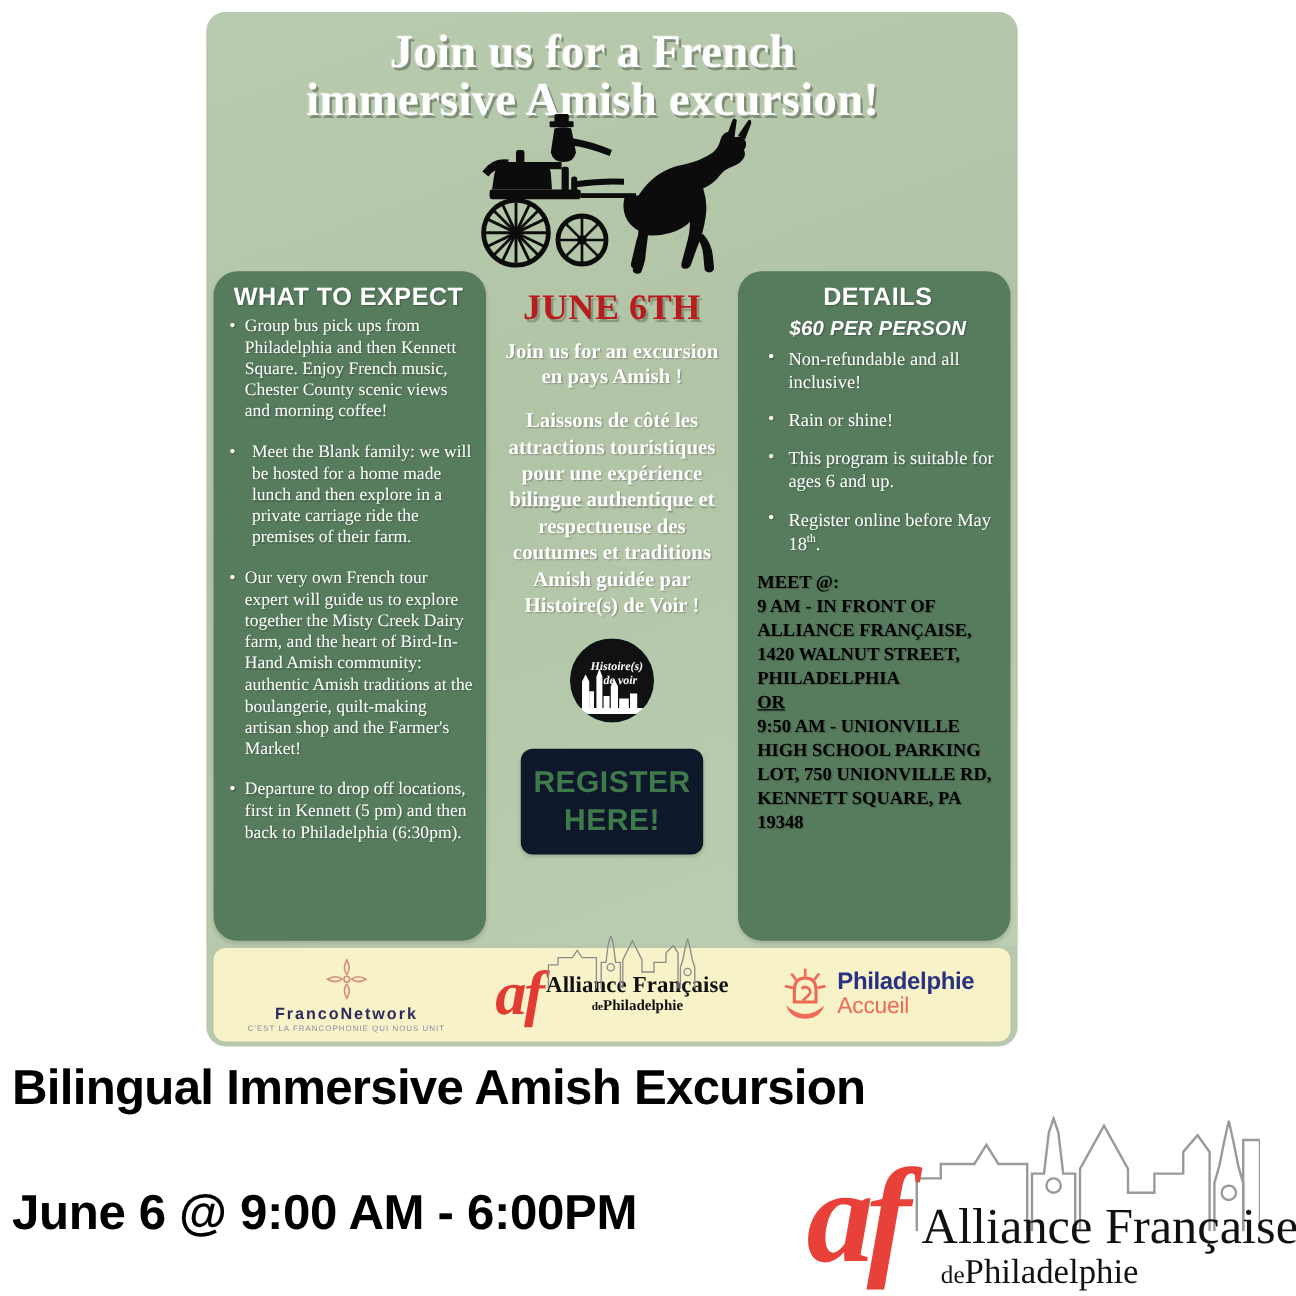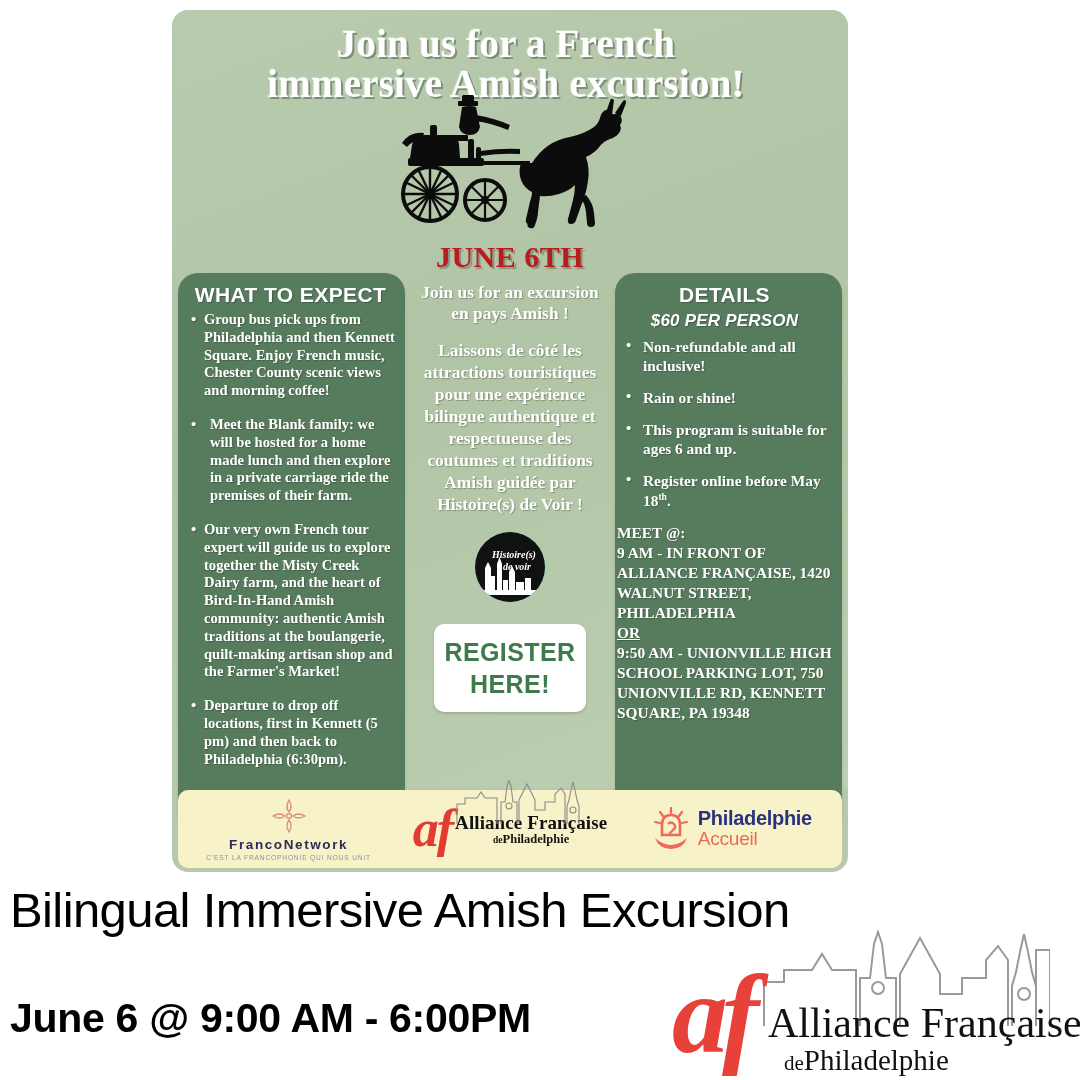--- a/index.html
+++ b/index.html
@@ -12,72 +12,71 @@
     position:absolute;left:172px;top:10px;width:676px;height:862px;
     border-radius:16px;overflow:hidden;background:#b7c8ac;
   }
   .poster-green{
     position:absolute;left:0;top:0;width:100%;height:778px;
     background:linear-gradient(160deg,#b9cbae 0%,#b2c4a6 45%,#bccfb1 100%);
     border-radius:16px 16px 0 0;
   }
   
   .headline{
-    position:absolute;left:26px;top:14px;width:616px;
+    position:absolute;left:14px;top:14px;width:616px;
     text-align:center;color:#ffffff;
     font-family:"Liberation Serif", serif;
     font-weight:700;font-size:39px;line-height:1.02;
     letter-spacing:.2px;
     text-shadow:2px 2px 0 rgba(60,70,55,.45), -1px -1px 0 rgba(255,255,255,.25);
   }
   .headline .l2{display:block;white-space:nowrap;}
   
   .carriage{
     position:absolute;left:200px;top:85px;width:300px;height:135px;
   }
   .carriage svg{display:block;width:100%;height:100%;}
   
   .col{position:absolute;}
   .panel-dark{
     background:#577b5d;border-radius:20px;color:#ffffff;
     box-shadow:0 2px 3px rgba(0,0,0,.12);
-    margin-top:47px;
   }
   .col-left{left:6px;top:216px;width:227px;height:558px;padding:8px 10px 10px 8px;box-sizing:border-box;}
-  .col-right{left:443px;top:216px;width:227px;height:558px;padding:8px 10px 10px 2px;box-sizing:border-box;}
+  .col-right{left:443px;top:216px;width:227px;height:558px;padding:8px 10px 10px 16px;box-sizing:border-box;}
   .col-mid{left:240px;top:216px;width:196px;box-sizing:border-box;}
 
   .panel-title{
     text-align:center;font-weight:700;font-size:21px;letter-spacing:.4px;
     color:#ffffff;margin:2px 0 4px 0;
     text-shadow:1px 1px 1px rgba(0,0,0,.25);
     font-family:"Liberation Sans", sans-serif;
   }
   .panel-sub{
     text-align:center;font-weight:700;font-style:italic;font-size:17px;
     color:#ffffff;margin:0 0 6px 0;letter-spacing:.2px;
     text-shadow:1px 1px 1px rgba(0,0,0,.25);
   }
   ul.bullets{margin:0;padding:0 0 0 18px;list-style:none;}
   ul.bullets li{
-    position:relative;font-family:"Liberation Serif", serif;font-weight:700;
+    position:relative;font-family:"Liberation Serif", serif;font-weight:400;
     font-size:14.6px;line-height:1.22;color:#ffffff;margin:0 0 13px 0;
     text-shadow:1px 1px 1px rgba(0,0,0,.22);
   }
   ul.bullets li:before{
     content:"•";position:absolute;left:-13px;top:-1px;font-size:15px;
   }
   .col-left ul.bullets li{margin-bottom:16px;}
   .col-left ul.bullets li.ind{padding-left:6px;}
   .col-right ul.bullets{padding-left:26px;}
   .col-right ul.bullets li{font-size:15.4px;line-height:1.24;margin-bottom:13px;}
   .col-right ul.bullets li:before{left:-17px;}
   .meet{
     font-family:"Liberation Serif", serif;font-weight:700;
-    font-size:15.4px;line-height:1.30;color:#ffffff;margin:1px 0 0 0;
+    font-size:15.4px;line-height:1.30;color:#000000;margin:1px 0 0 0;
     text-shadow:1px 1px 1px rgba(0,0,0,.22);
   }
   .meet u{text-decoration:underline;}
   sup{font-size:.62em;vertical-align:super;}
 
   
   .mid-date{
     text-align:center;color:#b91c1c;font-family:"Liberation Serif", serif;
     font-weight:700;font-size:30px;letter-spacing:.5px;margin:14px 0 8px 0;
     text-shadow:2px 2px 1px rgba(60,70,55,.40);
@@ -88,21 +87,21 @@
     text-shadow:1px 1px 1px rgba(70,80,65,.45);
   }
   .mid-p.second{font-size:17.4px;line-height:1.26;}
   .hdv-logo{
     width:70px;height:70px;border-radius:50%;background:#0f766e;
     margin:6px auto 0 auto;position:relative;overflow:hidden;
   }
   .hdv-logo svg{display:block;width:100%;height:100%;}
   .register-btn{
     margin:22px auto 0 auto;width:152px;height:88px;border-radius:10px;
-    background:#ffffff;display:flex;flex-direction:column;align-items:center;
+    background:#0f172a;display:flex;flex-direction:column;align-items:center;
     justify-content:center;cursor:pointer;
     box-shadow:0 2px 3px rgba(0,0,0,.14);
   }
   .register-btn span{
     color:#3f7a4b;font-weight:700;font-size:25px;letter-spacing:.4px;
     line-height:1.28;font-family:"Liberation Sans", sans-serif;
   }
   
   .logo-band{
     position:absolute;left:6px;top:780px;width:664px;height:78px;
@@ -137,21 +136,21 @@
   .skyline{position:absolute;left:42px;bottom:26px;width:128px;height:44px;}
   .skyline svg{display:block;width:100%;height:100%;}
   .pa-wrap{display:flex;align-items:center;}
   .pa-mark{width:40px;height:44px;margin-right:7px;}
   .pa-t1{color:#2a3180;font-weight:700;font-size:20px;line-height:1.04;letter-spacing:-.3px;}
   .pa-t2{color:#ef6a56;font-weight:400;font-size:19px;line-height:1.08;letter-spacing:-.2px;}
 
   
   .caption{position:absolute;left:10px;top:886px;width:860px;}
   .cap-title{
-    color:#000;font-weight:400;font-size:49px;line-height:1;
+    color:#000;font-weight:700;font-size:41px;line-height:1;
     letter-spacing:-.6px;white-space:nowrap;
     font-family:"Liberation Sans", sans-serif;
   }
   .cap-time{
     color:#000;font-weight:700;font-size:41px;line-height:1;margin-top:63px;
     letter-spacing:-.3px;white-space:nowrap;
     font-family:"Liberation Sans", sans-serif;
   }
   .big-af{position:absolute;left:672px;top:930px;width:400px;height:140px;}
   .big-af .bsky{position:absolute;left:88px;top:0;width:290px;height:96px;}

